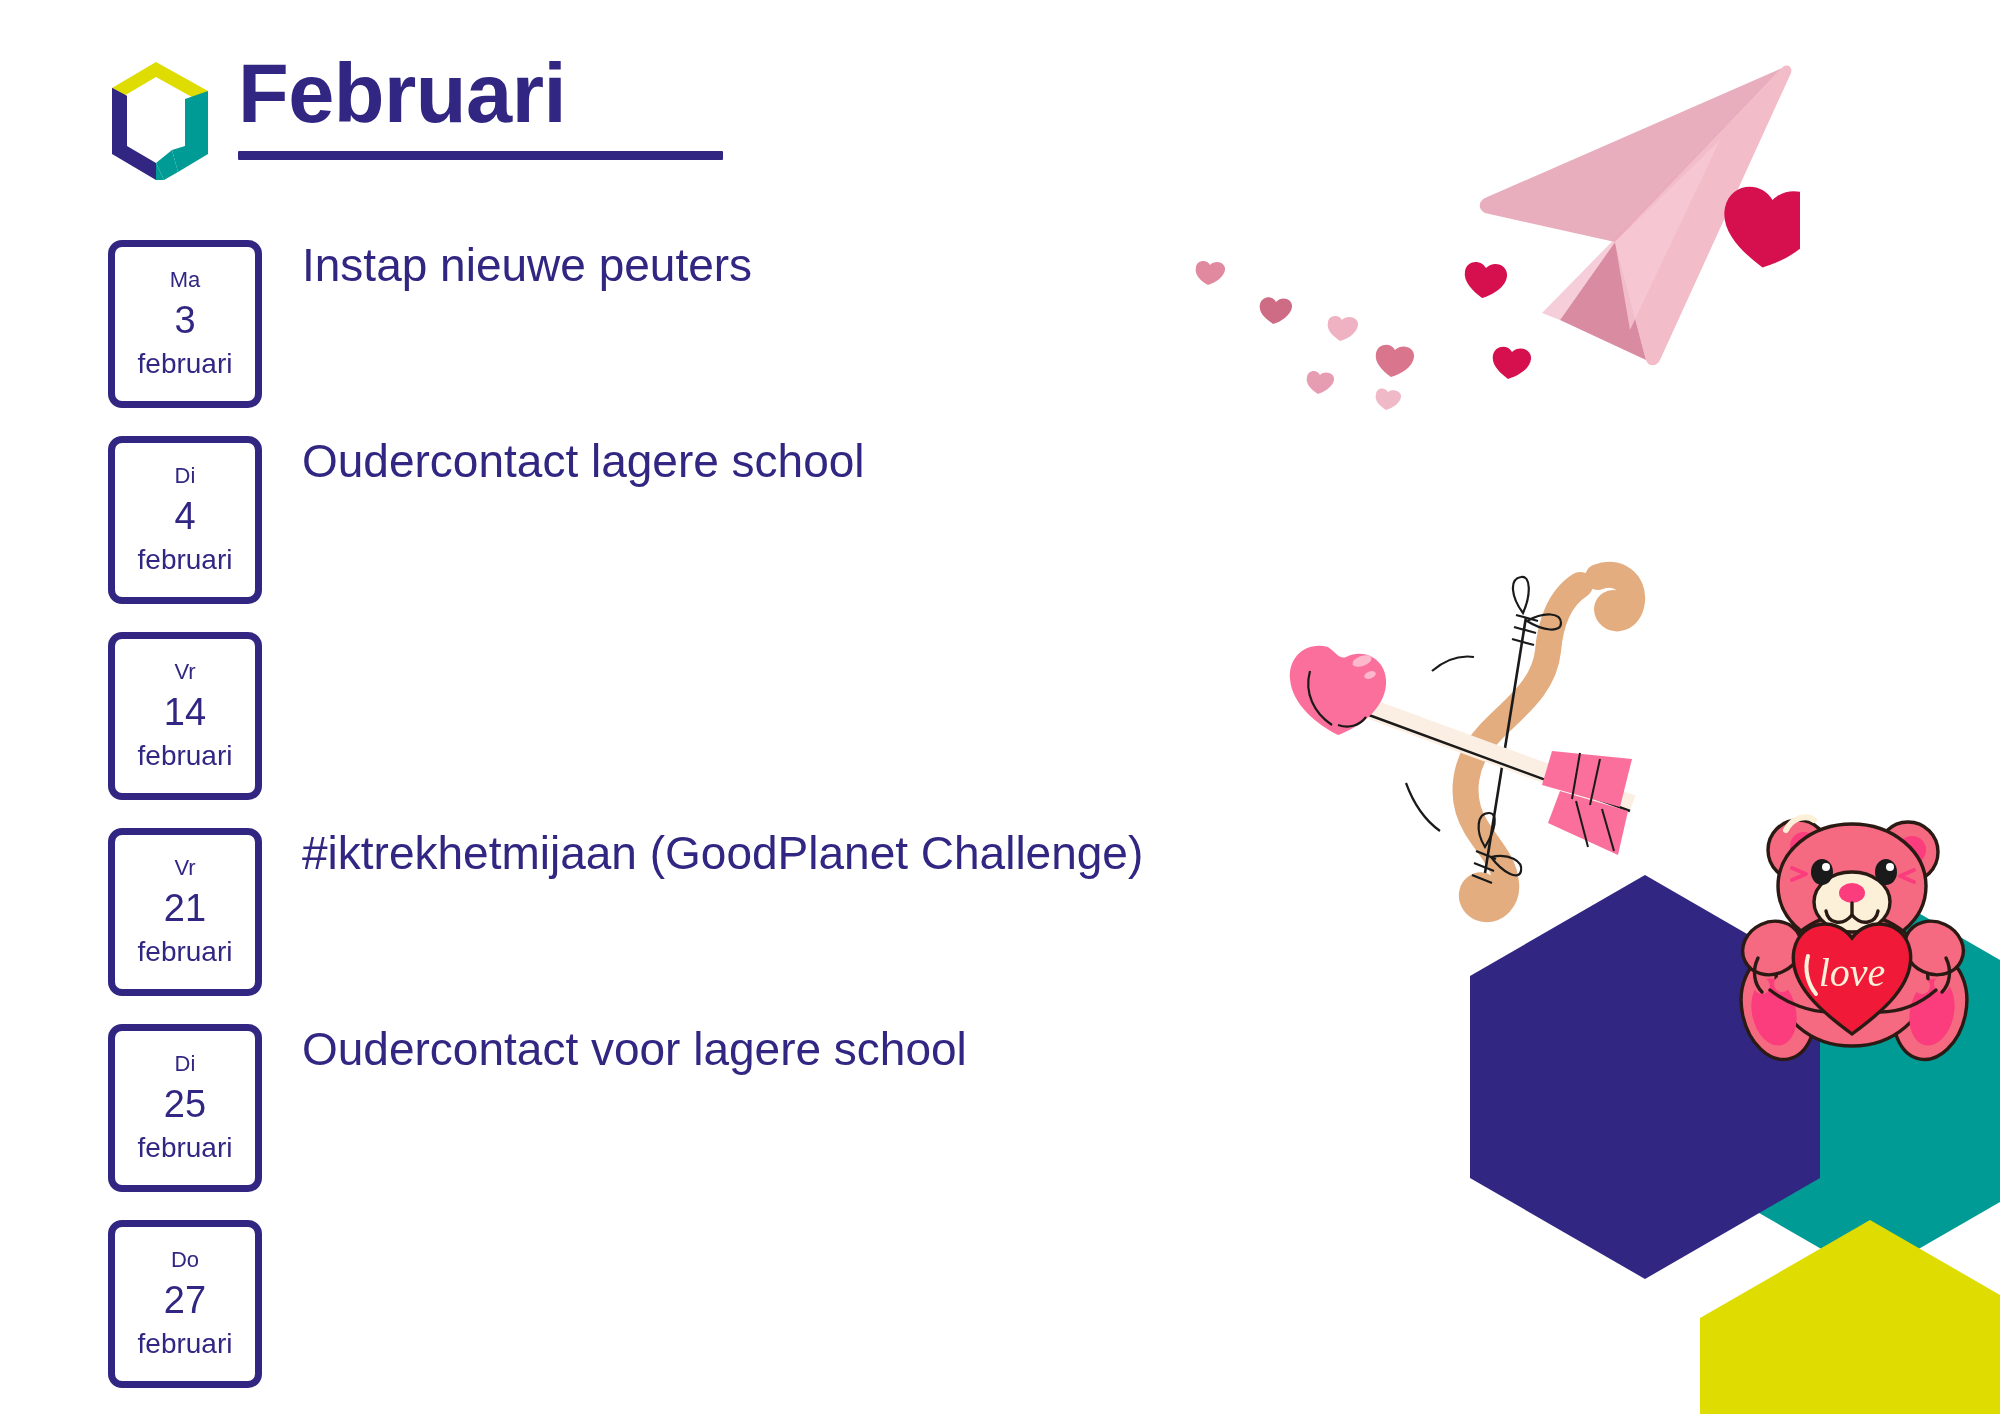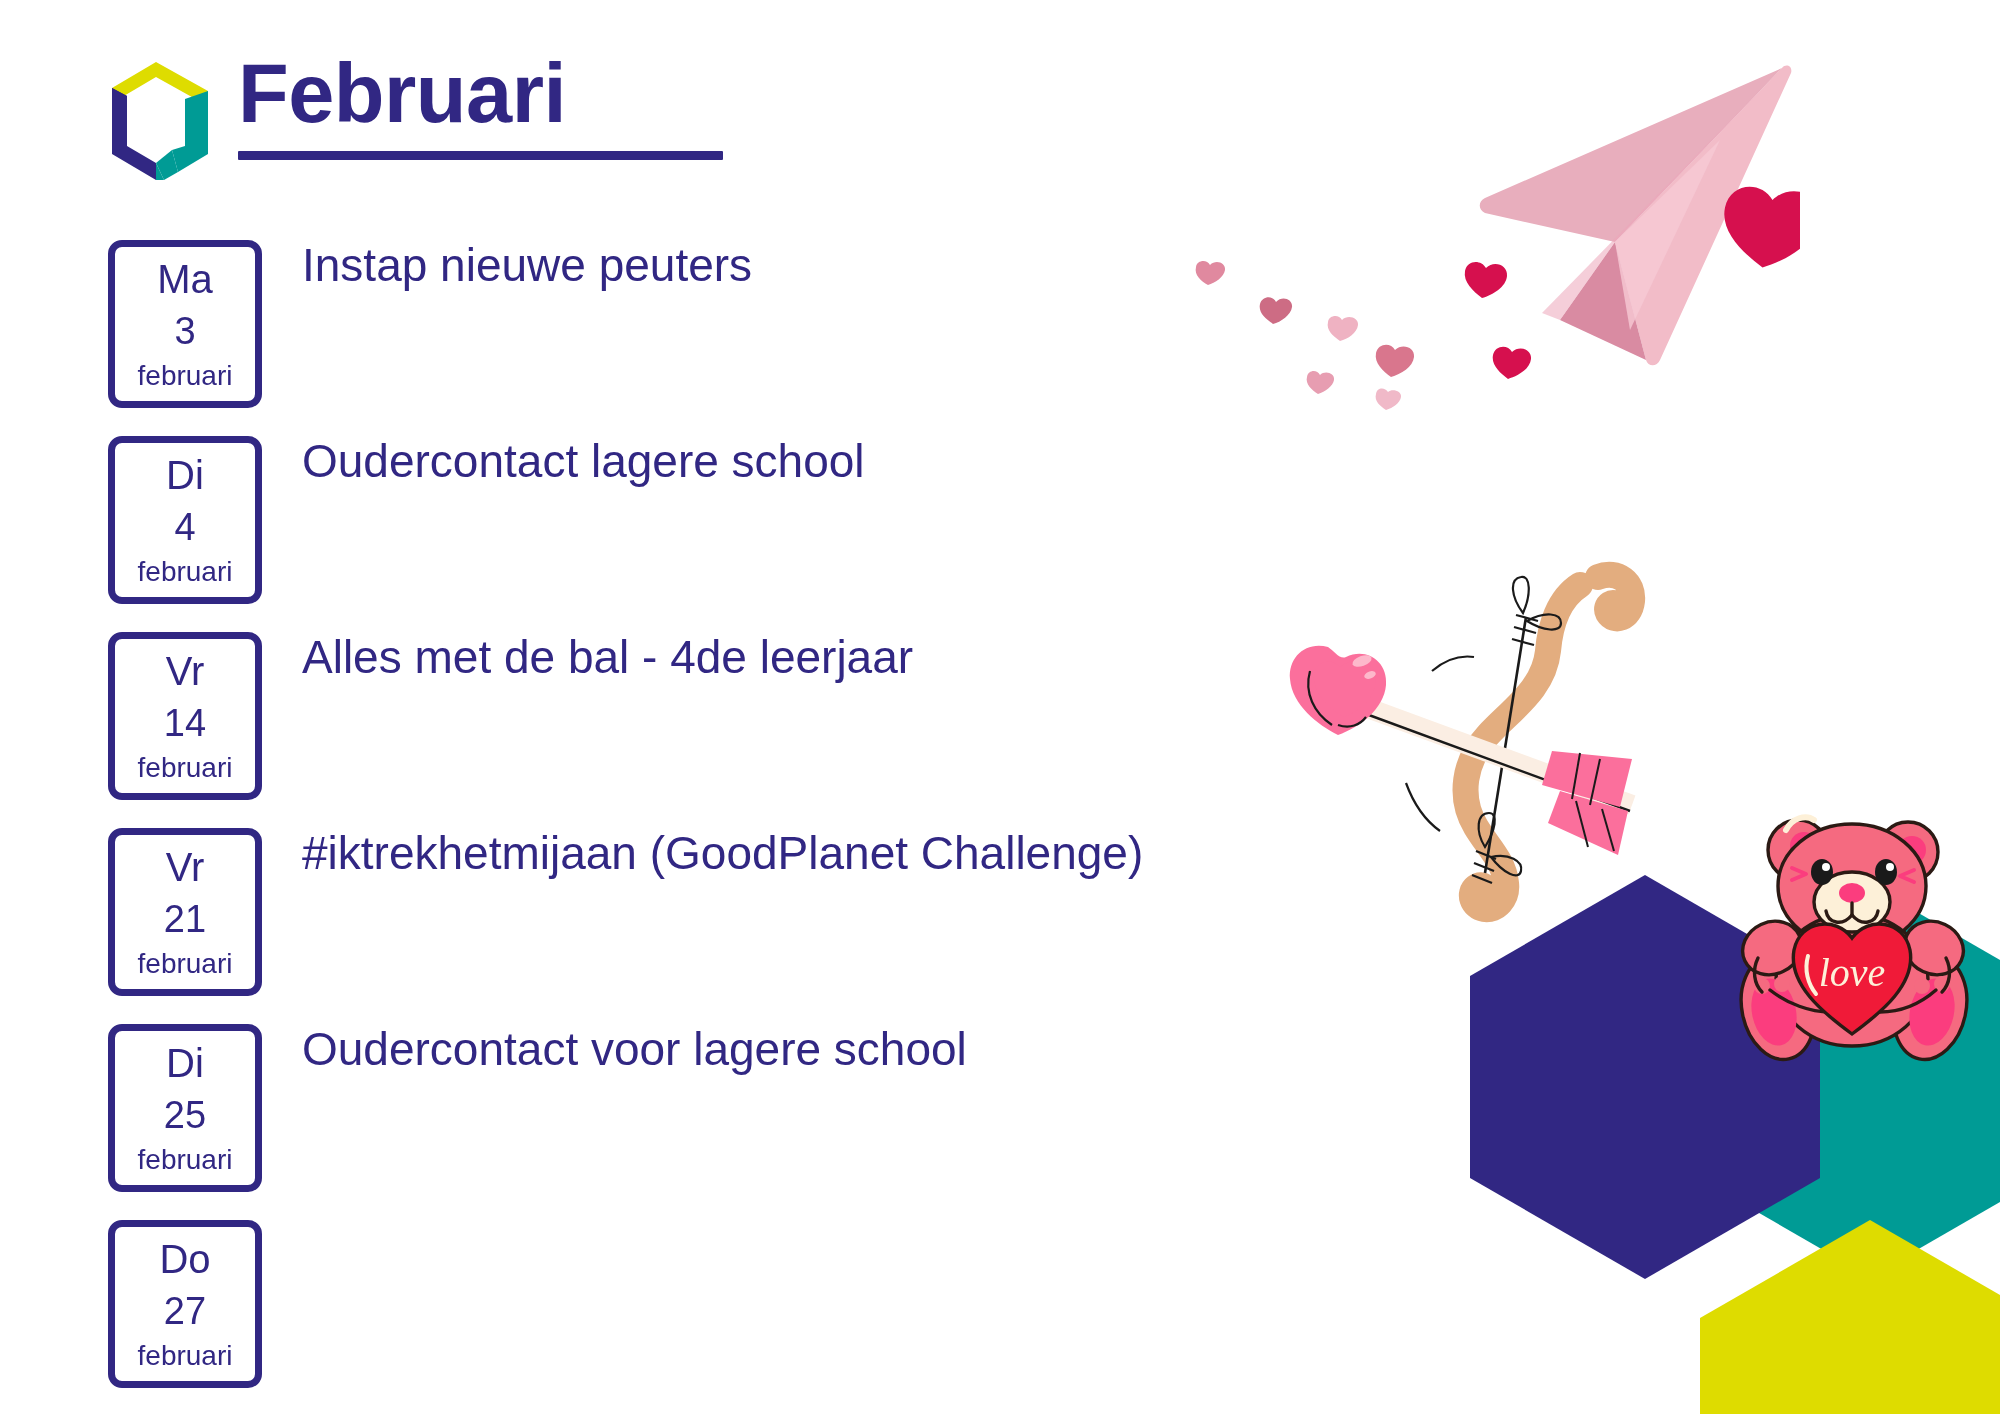--- a/index.html
+++ b/index.html
@@ -78,21 +78,21 @@
     border-radius: 14px;
     background: #ffffff;
     display: flex;
     flex-direction: column;
     align-items: center;
     justify-content: center;
     color: #312783;
     line-height: 1.28;
   }
   .chip-weekday {
-    font-size: 40px;
+    font-size: 22px;
     font-weight: 400;
     text-align: center;
   }
   .chip-day {
     font-size: 38px;
     font-weight: 400;
     margin-top: 2px;
   }
   .chip-month {
     font-size: 28px;
@@ -163,21 +163,20 @@
       </div>
       <div class="event-title">Oudercontact lagere school</div>
     </div>
 
     <div class="agenda-row">
       <div class="date-chip">
         <span class="chip-weekday">Vr</span>
         <span class="chip-day">14</span>
         <span class="chip-month">februari</span>
       </div>
-      <div class="event-title">Alles met de bal - 4de leerjaar</div>
     </div>
 
     <div class="agenda-row">
       <div class="date-chip">
         <span class="chip-weekday">Vr</span>
         <span class="chip-day">21</span>
         <span class="chip-month">februari</span>
       </div>
       <div class="event-title">#iktrekhetmijaan (GoodPlanet Challenge)</div>
     </div>

